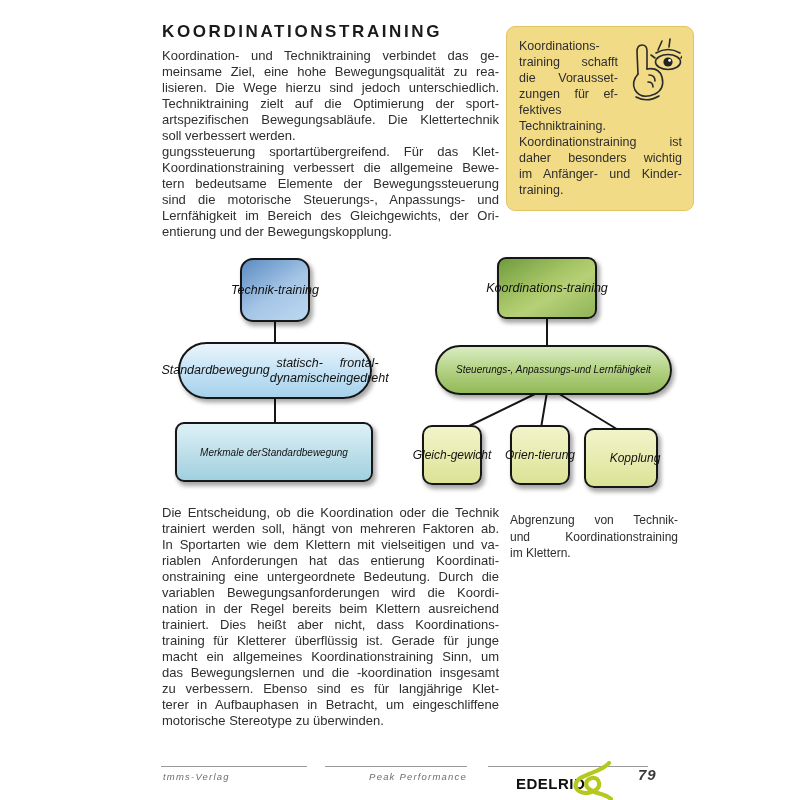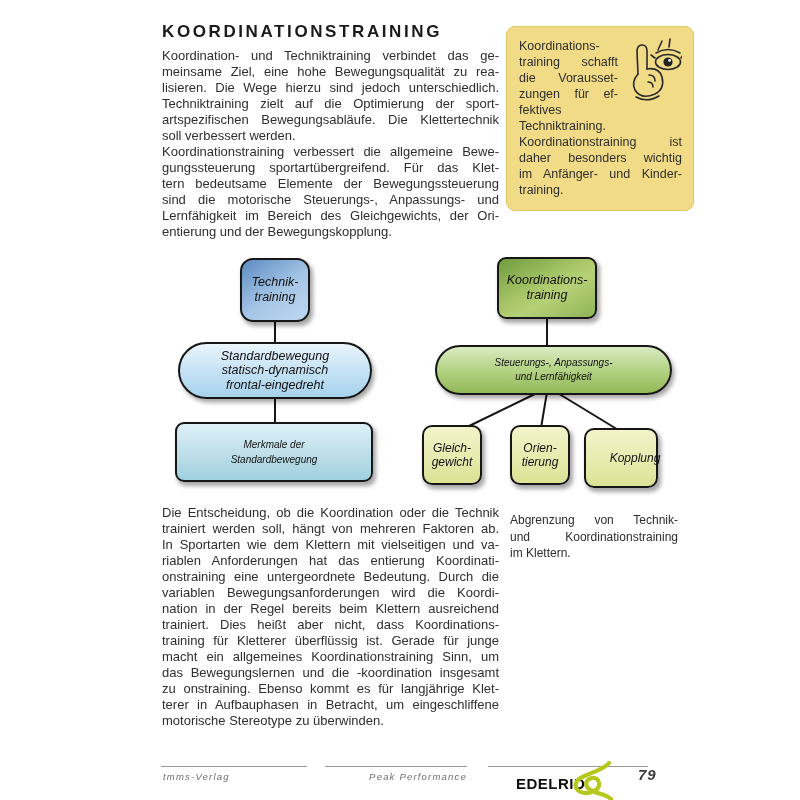--- a/index.html
+++ b/index.html
@@ -25,21 +25,21 @@
     left:506px; top:26px; width:188px; box-sizing:border-box;
     background:#F2DB87; border:1px solid #e3c568; border-radius:9px;
     padding:11px 11px 12px 12px; font-size:12.5px; line-height:16px; color:#2e2e2e;
   }
   .note-icon { float:right; width:60px; height:66px; margin:0 0 2px 4px; }
 
   
   .diagram { left:160px; top:250px; width:520px; height:250px; }
   .connectors { position:absolute; left:0; top:0; width:520px; height:250px; }
   .node {
-    position:absolute; box-sizing:border-box; display:flex; flex-direction:column;
+    position:absolute; box-sizing:border-box; display:flex; 
     align-items:center; justify-content:center; text-align:center;
     font-style:italic; color:#111; border:2px solid #161616;
     box-shadow:2.5px 3.5px 4px rgba(0,0,0,0.35);
   }
   .node .boxline { text-align:center; }
   .n-technik {
     left:80px; top:8px; width:70px; height:64px; border-radius:13px;
     background:linear-gradient(145deg,#5c8cc2 0%, #a6c6e6 55%, #bdd8f1 100%);
     font-size:12.5px; line-height:15px;
   }
@@ -98,22 +98,22 @@
 
   <div class="abs bodycol" style="left:162px; top:48px;">
       <div class="jline">Koordination- und Techniktraining verbindet das ge-</div>
       <div class="jline">meinsame Ziel, eine hohe Bewegungsqualität zu rea-</div>
       <div class="jline">lisieren. Die Wege hierzu sind jedoch unterschiedlich.</div>
       <div class="jline">Techniktraining zielt auf die Optimierung der sport-</div>
       <div class="jline">artspezifischen Bewegungsabläufe. Die Klettertechnik</div>
       <div class="jline last">soll verbessert werden.</div>
     </div>
   <div class="abs bodycol" style="left:162px; top:144px;">
+      <div class="jline">gungssteuerung sportartübergreifend. Für das Klet-</div>
       <div class="jline">Koordinationstraining verbessert die allgemeine Bewe-</div>
-      <div class="jline">gungssteuerung sportartübergreifend. Für das Klet-</div>
       <div class="jline">tern bedeutsame Elemente der Bewegungssteuerung</div>
       <div class="jline">sind die motorische Steuerungs-, Anpassungs- und</div>
       <div class="jline">Lernfähigkeit im Bereich des Gleichgewichts, der Ori-</div>
       <div class="jline last">entierung und der Bewegungskopplung.</div>
     </div>
 
   <div class="abs note-box">
     <svg class="note-icon" viewBox="0 0 60 66">
       <path class="sk" d="M40 3 L36 12"></path>
       <path class="sk" d="M48 1 L47 9"></path>
@@ -200,21 +200,21 @@
       <div class="jline">trainiert werden soll, hängt von mehreren Faktoren ab.</div>
       <div class="jline">In Sportarten wie dem Klettern mit vielseitigen und va-</div>
       <div class="jline">riablen Anforderungen hat das entierung Koordinati-</div>
       <div class="jline">onstraining eine untergeordnete Bedeutung. Durch die</div>
       <div class="jline">variablen Bewegungsanforderungen wird die Koordi-</div>
       <div class="jline">nation in der Regel bereits beim Klettern ausreichend</div>
       <div class="jline">trainiert. Dies heißt aber nicht, dass Koordinations-</div>
       <div class="jline">training für Kletterer überflüssig ist. Gerade für junge</div>
       <div class="jline">macht ein allgemeines Koordinationstraining Sinn, um</div>
       <div class="jline">das Bewegungslernen und die -koordination insgesamt</div>
-      <div class="jline">zu onstraining. Ebenso kommt es für langjährige Klet-</div>
+      <div class="jline">zu verbessern. Ebenso sind es für langjährige Klet-</div>
       <div class="jline">terer in Aufbauphasen in Betracht, um eingeschliffene</div>
       <div class="jline last">motorische Stereotype zu überwinden.</div>
     </div>
 
   <div class="abs rule rule1"></div>
   <div class="abs rule rule2"></div>
   <div class="abs rule rule3"></div>
 
   <div class="abs foot-label foot-pub">tmms-Verlag</div>
   <div class="abs foot-label foot-series">Peak Performance</div>

